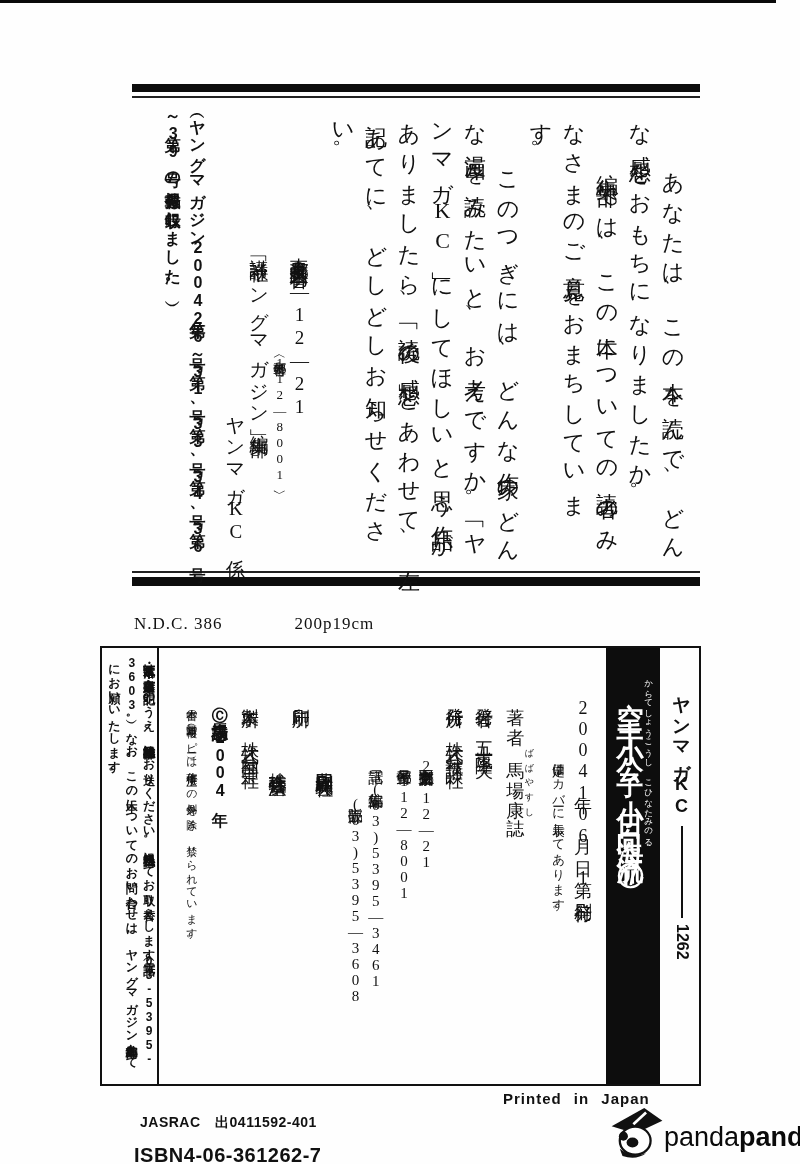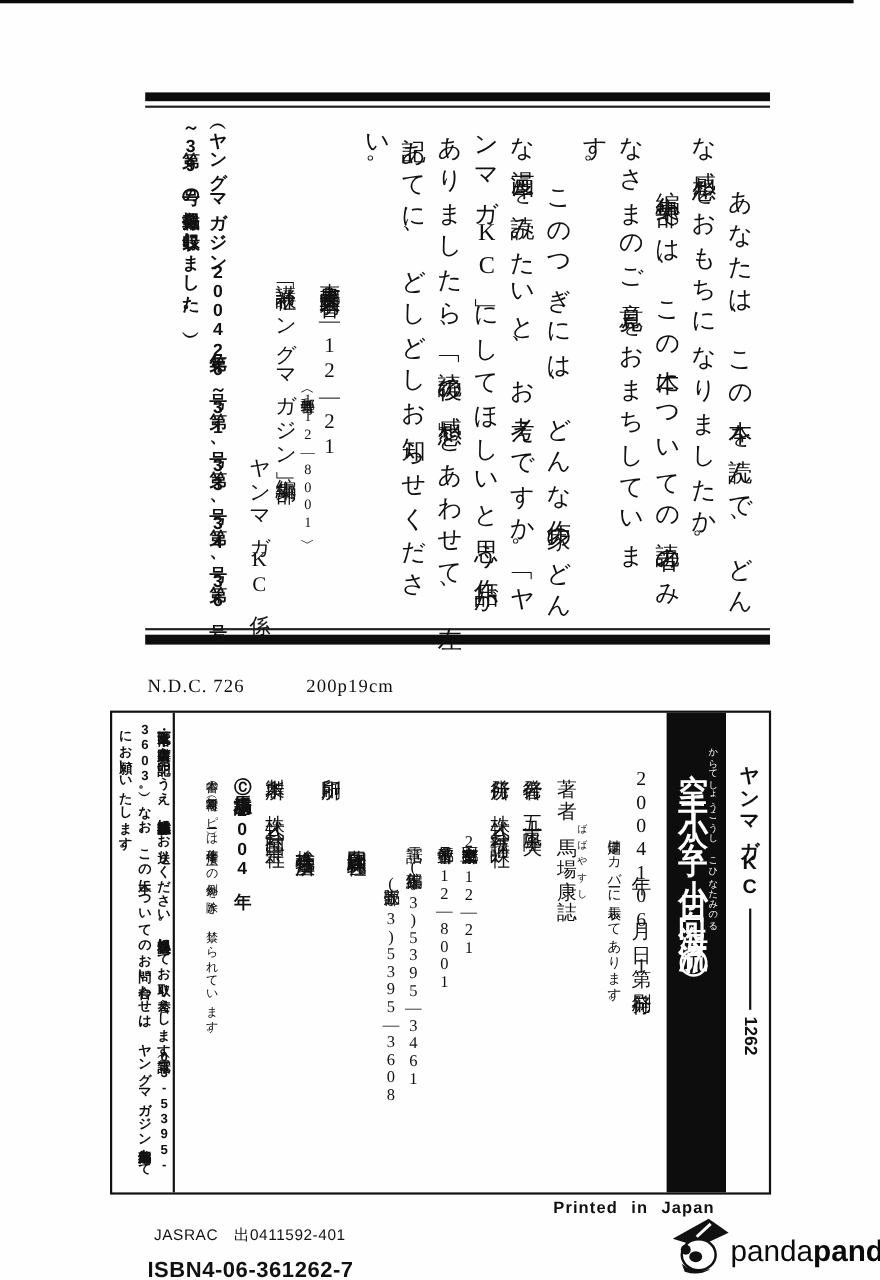--- a/index.html
+++ b/index.html
@@ -21,21 +21,21 @@
   .addr-block{margin-right:16px;margin-left:14px;}
   .addr-block div{line-height:1.25;letter-spacing:2px;font-size:19px;}
   .addr1{padding-top:134px;}
   .addr-postal{font-size:13px !important;padding-top:242px;letter-spacing:1px !important;}
   .addr2{padding-top:136px;}
   .addr3{padding-top:296px;}
   .issues-note{font-family:"Liberation Sans","DejaVu Sans",sans-serif;font-weight:700;
                font-size:16px;line-height:1.55;letter-spacing:0.5px;}
   
   .ndc{position:absolute;left:134px;top:614px;font-size:17px;letter-spacing:1px;}
-  .ndc .sp1{margin-left:56px;}
+  .ndc .sp1{margin-left:72px;}
   .ndc .sp2{}
   
   .box{position:absolute;left:100px;top:646px;width:601px;height:440px;
        border:2.5px solid #111;box-sizing:border-box;}
   .cell-note{position:absolute;left:0;top:0;width:57px;height:100%;border-right:2px solid #111;
              box-sizing:border-box;padding:8px 3px;}
   .cell-note .txt{height:419px;font-size:12px;line-height:1.45;font-weight:700;}
   .main{position:absolute;left:58px;top:0;width:446px;height:435px;padding:6px 12px 0 0;box-sizing:border-box;}
   .main > div{font-size:18px;line-height:1.3;letter-spacing:1px;}
   .col-date{padding-top:44px;margin-left:4px;}
@@ -67,21 +67,21 @@
   .spine-inner .t2{margin-top:12px;}
   .spine-vol{font-size:26px;margin-top:4px;}
   
   .series-col{position:absolute;left:558px;top:0;width:43px;height:100%;
               display:flex;flex-direction:column;align-items:center;padding-top:36px;box-sizing:border-box;}
   .series-name{font-size:18px;font-weight:700;letter-spacing:2px;}
   .series-line{width:2px;height:92px;background:#111;margin:8px 0 6px 0;}
   .series-num{writing-mode:vertical-rl;text-orientation:mixed;font-size:16px;font-weight:700;}
   
   .isbn{position:absolute;left:134px;top:1144px;font-size:20px;font-weight:700;letter-spacing:0.5px;}
-  .jasrac{position:absolute;left:140px;top:1114px;font-size:14px;font-weight:400;letter-spacing:0.5px;}
+  .jasrac{position:absolute;left:140px;top:1114px;font-size:14px;font-weight:700;letter-spacing:0.5px;}
   .printed{position:absolute;left:503px;top:1090px;font-size:15px;font-weight:700;letter-spacing:1px;word-spacing:7px;}
   .wm{position:absolute;left:608px;top:1106px;width:192px;height:56px;}
   .wm-text{position:absolute;left:56px;top:16px;font-size:27px;color:#0a0a0a;}
   .wm-text .bold{font-weight:800;}
   .wm-icon{position:absolute;left:0;top:0;}
 </style>
 </head>
 <body>
 
 <div class="page">
@@ -100,21 +100,21 @@
     <div class="addr-block">
       <div class="addr1">東京都文京区音羽2―12―21</div>
       <div class="addr-postal">〈郵便番号112―8001〉</div>
       <div class="addr2">講談社「ヤングマガジン」編集部</div>
       <div class="addr3">ヤンマガKC係</div>
     </div>
     <div class="issues-note">（ヤングマガジン2004年第26号～第31号、第33号、第34号、第36号～第39号の掲載分を収録しました。）</div>
   </div>
 
   <div class="ndc">
-    <span>N.D.C. 726</span><span class="sp1">200p</span><span class="sp2">19cm</span>
+    <span>N.D.C. 386</span><span class="sp1">200p</span><span class="sp2">19cm</span>
   </div>
 
   <div class="box">
 
     <div class="cell-note">
       <div class="txt v go">落丁本・乱丁本は購入書店名を明記のうえ、小社雑誌業務部にお送りください。送料小社負担にてお取り替えします（電話03-5395-3603）。なお、この本についてのお問い合わせは、ヤングマガジン編集部あてにお願いいたします。</div>
     </div>
 
     <div class="main v">
       <div class="col-date">2004年10月6日　第1刷発行</div>

